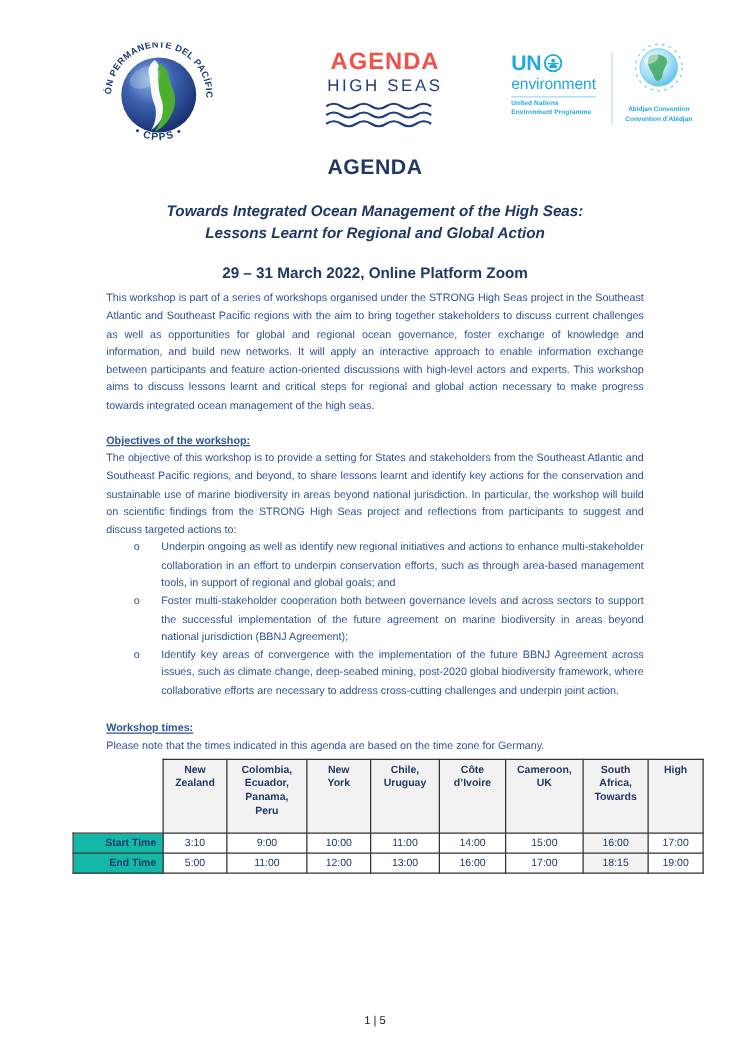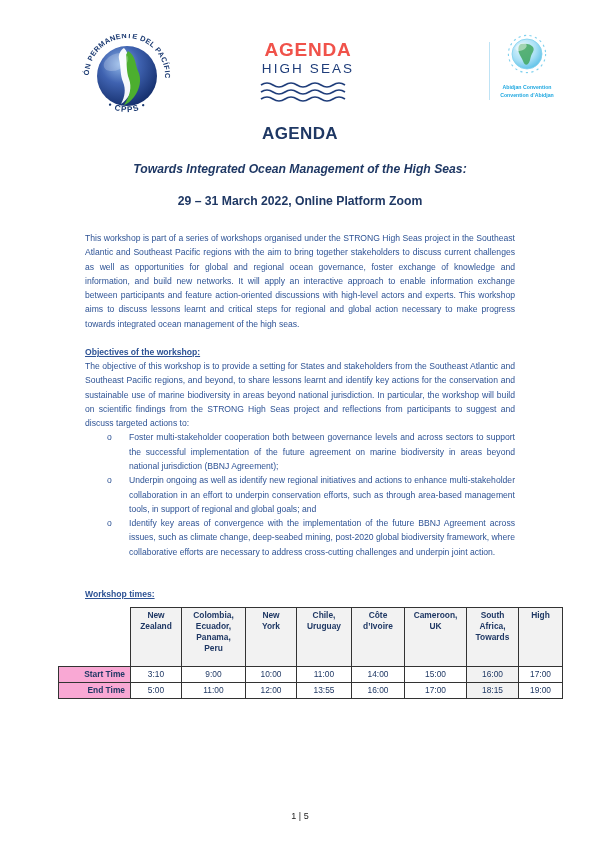--- a/index.html
+++ b/index.html
@@ -238,21 +238,21 @@
   }
   table.times tbody td {
     height: 13px;
     vertical-align: middle;
     padding: 1px;
   }
   table.times tbody td.rowlab {
     font-weight: bold;
     text-align: right;
     padding-right: 5px;
-    background: #f9a8d4;
+    background: #14b8a6;
   }
   table.times .shade { background: #f2f2f2; }
 
   
   .c0 { width: 72px; }
   .c1 { width: 51px; }
   .c2 { width: 64px; }
   .c3 { width: 51px; }
   .c4 { width: 55px; }
   .c5 { width: 53px; }
@@ -312,20 +312,39 @@
         <svg width="96" height="25" viewBox="0 0 96 25">
           <g fill="none" stroke="#1f3d7a" stroke-width="1.7">
             <path d="M1 5 q 6 -4 12 0 t 12 0 t 12 0 t 12 0 t 12 0 t 12 0 t 12 0"></path>
             <path d="M1 12 q 6 -4 12 0 t 12 0 t 12 0 t 12 0 t 12 0 t 12 0 t 12 0"></path>
             <path d="M1 19 q 6 -4 12 0 t 12 0 t 12 0 t 12 0 t 12 0 t 12 0 t 12 0"></path>
           </g>
         </svg>
       </span>
     </div>
 
+    <div class="un-block">
+      <div class="un-top">
+        <span class="un-word">UN</span>
+        <span class="un-mark">
+          <svg width="15" height="15" viewBox="0 0 15 15">
+            <circle cx="7.5" cy="7.5" r="6.6" fill="none" stroke="#20a8e0" stroke-width="1.5"></circle>
+            <circle cx="7.5" cy="5.4" r="1.5" fill="#20a8e0"></circle>
+            <path d="M4.3 11.4 a3.2 3.2 0 0 1 6.4 0 z" fill="#20a8e0"></path>
+            <rect x="3.2" y="7.3" width="8.6" height="1.1" fill="#20a8e0"></rect>
+          </svg>
+        </span>
+      </div>
+      <div class="un-env">environment</div>
+      <div class="un-rule"></div>
+      <div class="un-sub">
+        <div>United Nations</div>
+        <div>Environment Programme</div>
+      </div>
+    </div>
 
     <div class="divider-v"></div>
 
     <div class="abidjan">
       <span>
         <svg width="44" height="44" viewBox="0 0 44 44">
           <defs>
             <radialGradient id="gab" cx="38%" cy="32%" r="70%">
               <stop offset="0%" stop-color="#eaf8fe"></stop>
               <stop offset="60%" stop-color="#a9e0f6"></stop>
@@ -345,39 +364,41 @@
         <div>Abidjan Convention</div>
         <div>Convention d’Abidjan</div>
       </div>
     </div>
   </div>
 
   <div class="title-wrap">
     <h1 class="agenda">AGENDA</h1>
     <div class="subtitle">
       <div>Towards Integrated Ocean Management of the High Seas:</div>
+      <div>Lessons Learnt for Regional and Global Action</div>
     </div>
     <div class="dateline">29 – 31 March 2022, Online Platform Zoom</div>
   </div>
 
   <div class="body-wrap">
     <p class="para">This workshop is part of a series of workshops organised under the STRONG High Seas project in the Southeast Atlantic and Southeast Pacific regions with the aim to bring together stakeholders to discuss current challenges as well as opportunities for global and regional ocean governance, foster exchange of knowledge and information, and build new networks. It will apply an interactive approach to enable information exchange between participants and feature action-oriented discussions with high-level actors and experts. This workshop aims to discuss lessons learnt and critical steps for regional and global action necessary to make progress towards integrated ocean management of the high seas.</p>
 
     <div class="section-head">Objectives of the workshop:</div>
     <p class="para">The objective of this workshop is to provide a setting for States and stakeholders from the Southeast Atlantic and Southeast Pacific regions, and beyond, to share lessons learnt and identify key actions for the conservation and sustainable use of marine biodiversity in areas beyond national jurisdiction. In particular, the workshop will build on scientific findings from the STRONG High Seas project and reflections from participants to suggest and discuss targeted actions to:</p>
 
     <ul class="bullets">
+      <li>Underpin ongoing as well as identify new regional initiatives and actions to enhance multi-stakeholder collaboration in an effort to underpin conservation efforts, such as through area-based management tools, in support of regional and global goals; and</li>
       <li>Foster multi-stakeholder cooperation both between governance levels and across sectors to support the successful implementation of the future agreement on marine biodiversity in areas beyond national jurisdiction (BBNJ Agreement);</li>
-      <li>Underpin ongoing as well as identify new regional initiatives and actions to enhance multi-stakeholder collaboration in an effort to underpin conservation efforts, such as through area-based management tools, in support of regional and global goals; and</li>
       <li>Identify key areas of convergence with the implementation of the future BBNJ Agreement across issues, such as climate change, deep-seabed mining, post-2020 global biodiversity framework, where collaborative efforts are necessary to address cross-cutting challenges and underpin joint action.</li>
     </ul>
   </div>
 
   <div class="times-wrap">
-    <div class="section-head" style="margin-top:12px">Workshop times:</div>
+    <div class="section-head" style="margin-top:0">Workshop times:</div>
+    <p class="para">Please note that the times indicated in this agenda are based on the time zone for Germany.</p>
   </div>
 
   <div class="tbl-wrap">
     <table class="times">
       <colgroup>
         <col class="c0">
           <col class="c1">
           <col class="c2">
           <col class="c3">
           <col class="c4">
@@ -435,21 +456,21 @@
           <td>14:00</td>
           <td>15:00</td>
           <td class="shade">16:00</td>
           <td>17:00</td>
         </tr>
         <tr>
           <td class="rowlab">End Time</td>
           <td>5:00</td>
           <td>11:00</td>
           <td>12:00</td>
-          <td>13:55</td>
+          <td>13:00</td>
           <td>16:00</td>
           <td>17:00</td>
           <td class="shade">18:15</td>
           <td>19:00</td>
         </tr>
       </tbody>
     </table>
   </div>
 
   <div class="footer">1 | 5</div>

